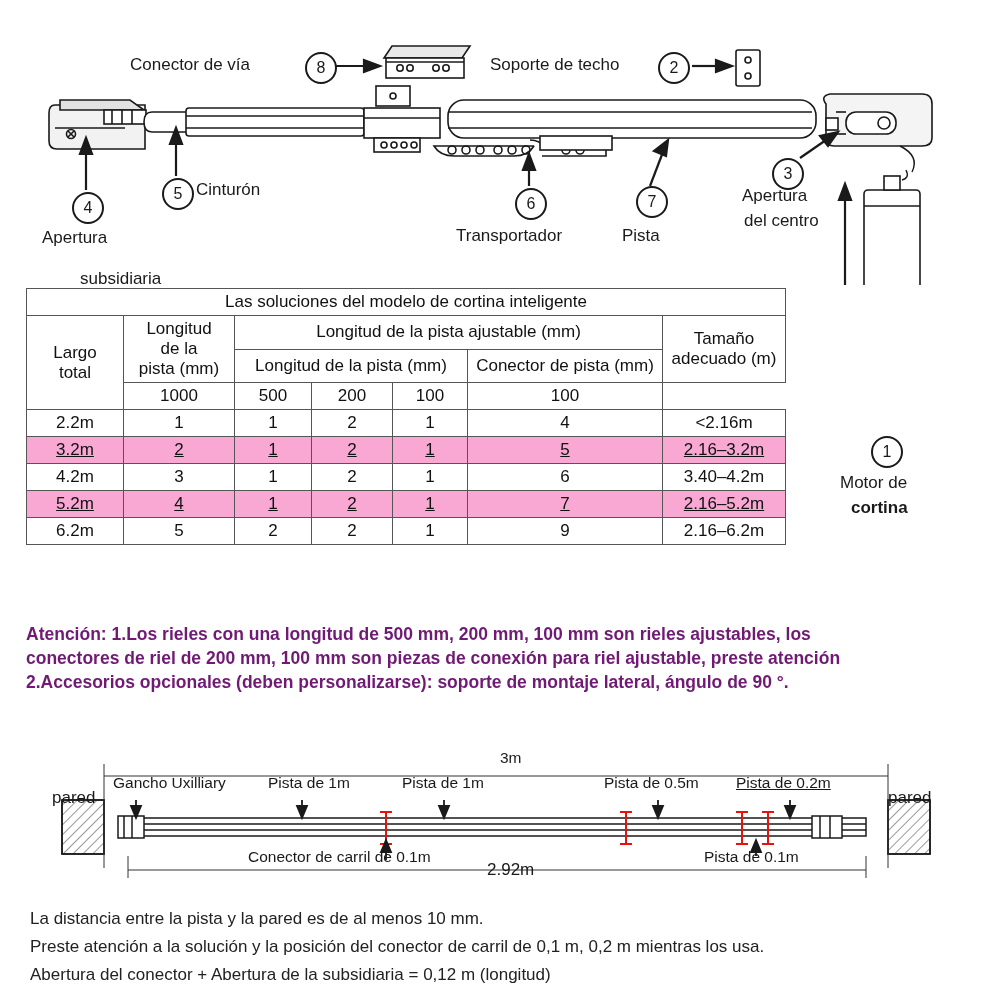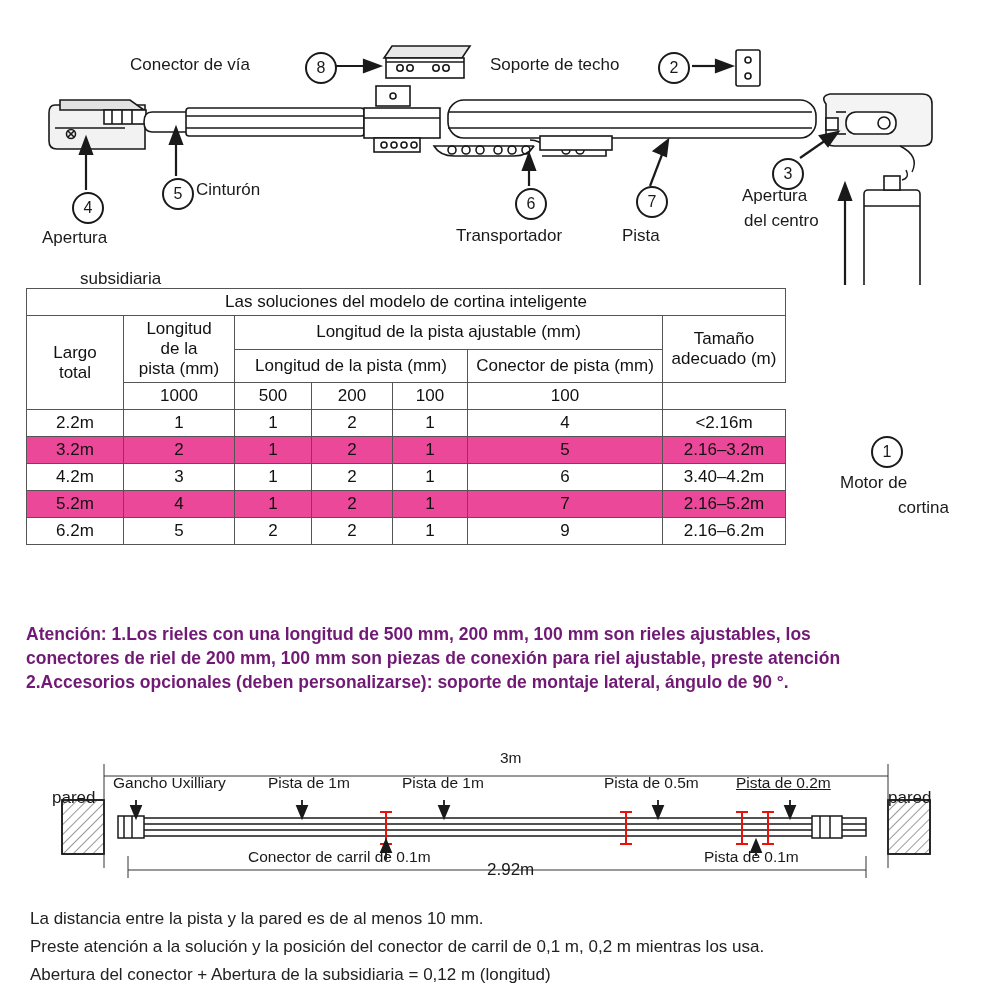--- a/index.html
+++ b/index.html
@@ -31,21 +31,21 @@
     border:1px solid #555;
     text-align:center;
     font-weight:400;
     font-size:17px;
     padding:3px 2px;
     color:#111;
   }
   .titlecell{
     font-size:25px;padding:8px 0 10px 0;border:1px solid #555;text-align:center;
   }
-  .rowshade td{background:#ec4899;}
+  .rowshade td{background:#f9a8d4;text-decoration:underline;}
   .note{
     position:absolute;left:26px;top:622px;width:950px;
     font-size:17.5px;font-weight:bold;line-height:24px;color:#701a75;
   }
 
   
   #bottomdiagram{position:absolute;left:0;top:748px;width:1000px;height:160px;}
   .blab{position:absolute;font-size:15.5px;color:#1a1a1a;white-space:nowrap;}
 
   .foot{
@@ -178,21 +178,21 @@
 
     <div class="circ" style="left:636px;top:186px;">7</div>
     <div class="lab" style="left:622px;top:226px;">Pista</div>
 
     <div class="circ" style="left:772px;top:158px;">3</div>
     <div class="lab" style="left:742px;top:186px;">Apertura</div>
     <div class="lab" style="left:744px;top:211px;">del centro</div>
 
     <div class="circ" style="left:871px;top:436px;">1</div>
     <div class="lab" style="left:840px;top:473px;">Motor de</div>
-    <div class="lab" style="left:898px;top:498px;">cortina</div>
+    <div class="lab" style="left:851px;top:498px;font-weight:bold;">cortina</div>
   </div>
 
   <div class="tablewrap">
     <table class="spec">
       <tbody>
           <tr>
         <td class="titlecell" colspan="7">Las soluciones del modelo de cortina inteligente</td>
       </tr>
       <tr>
         <td rowspan="3" style="width:92px;">

